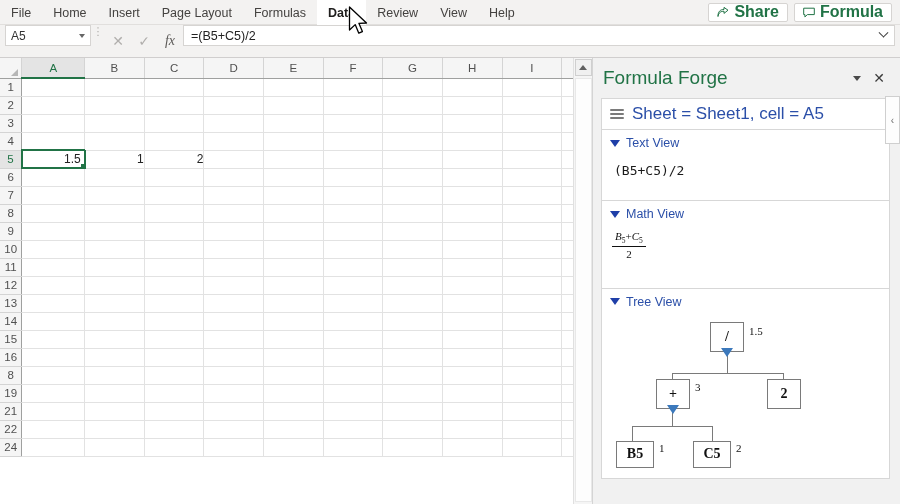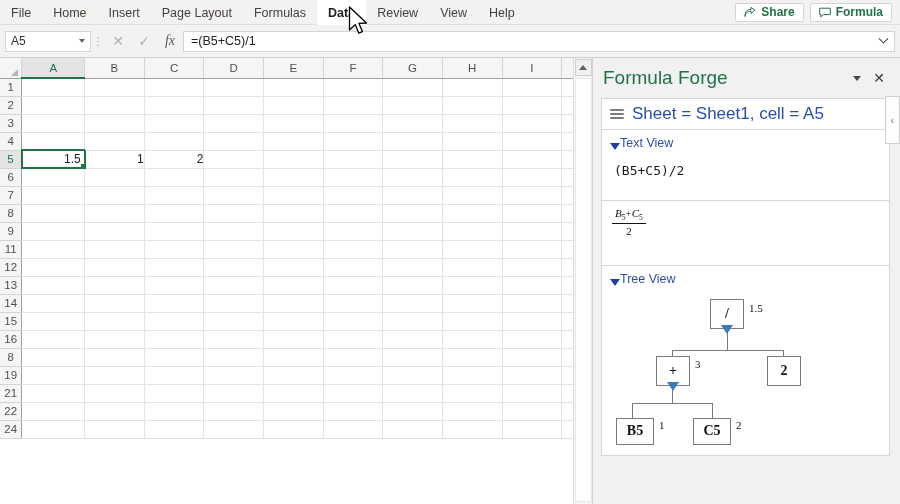--- a/index.html
+++ b/index.html
@@ -25,28 +25,28 @@
   }
   .tab.active {
     background: #ffffff; color: #201f1e; font-weight: bold;
   }
   .ribbon-right { margin-left: auto; display: flex; align-items: center; gap: 6px; padding-right: 8px; }
   .rbtn {
     display: flex; align-items: center; gap: 5px;
     height: 19px; padding: 0 8px;
     border: 1px solid #d6d4d2; border-radius: 2px;
     background: #ffffff; color: #217346;
-    font-size: 12px; font-weight: bold; white-space: nowrap;
+    font-size: 16px; font-weight: bold; white-space: nowrap;
   }
   .rbtn svg { display: block; }
 
   
   .fbar {
     position: absolute; left: 0; top: 25px; width: 900px; height: 33px;
-    background: #f3f2f1; display: flex; align-items: center;
+    background: #f3f2f1; display: flex; 
     border-bottom: 1px solid #d0cece;
   }
   .namebox {
     margin-left: 5px; width: 86px; height: 21px;
     background: #fff; border: 1px solid #d6d4d2;
     display: flex; align-items: center; padding: 0 5px;
     font-size: 12px; color: #333;
   }
   .namebox .nb-val { flex: 1; }
   .caret-dn { width: 0; height: 0; border-left: 3.5px solid transparent;
@@ -157,21 +157,21 @@
     background: #ffffff; border: 1px solid #d7d7d7;
     margin-bottom: 0; padding: 5px 8px;
   }
 
   .ctx-row { display: flex; align-items: center; gap: 8px; height: 20px; }
   .burger { display: flex; flex-direction: column; justify-content: center; gap: 2.5px; width: 14px; }
   .burger i { display: block; height: 1.7px; background: #7b7b7b; border-radius: 1px; }
   .ctx-text { font-size: 17px; color: #2b4fa8; }
 
   .sec { background: #fff; border: 1px solid #d7d7d7; border-top: none; }
-  .sec-head { display: flex; align-items: flex-end; gap: 0; padding: 6px 8px 3px; }
+  .sec-head { display: flex; align-items: center; gap: 6px; padding: 6px 8px 3px; }
   .tri-dn { width: 0; height: 0; border-left: 5px solid transparent; border-right: 5px solid transparent; border-top: 7px solid #1f3fa8; }
   .sec-title { font-size: 12.5px; color: #2b4fa8; }
   .sec-body { padding: 6px 10px 10px; }
 
   .text-formula {
     font-family: "DejaVu Sans Mono", monospace; font-size: 13px; color: #1a1a1a;
     padding: 4px 2px 12px;
   }
 
   
@@ -272,21 +272,21 @@
       <span class="nb-val">A5</span>
       <span class="caret-dn"></span>
     </div>
     <div class="dots">⋮</div>
     <div class="fb-icons">
       <div class="fb-ic">✕</div>
       <div class="fb-ic">✓</div>
       <div class="fb-ic fx">fx</div>
     </div>
     <div class="finput">
-      <span>=(B5+C5)/1</span>
+      <span>=(B5+C5)/2</span>
     </div>
     <div class="fb-exp">
       <span class="chev-dn"></span>
     </div>
   </div>
 
   <div class="gridwrap">
     <table class="grid">
       <thead>
         <tr>
@@ -415,20 +415,33 @@
             <td class="cell" style="width: 60px;"></td>
             <td class="cell" style="width: 60px;"></td>
             <td class="cell" style="width: 60px;"></td>
             <td class="cell" style="width: 60px;"></td>
             <td class="cell" style="width: 60px;"></td>
             <td class="cell" style="width: 60px;"></td>
             <td class="cell" style="width: 60px;"></td>
             <td class="cell" style="width: 30px;"></td>
           </tr>
           <tr>
+            <td class="rowhead">10</td>
+            <td class="cell" style="width: 63px;"></td>
+            <td class="cell" style="width: 60px;"></td>
+            <td class="cell" style="width: 60px;"></td>
+            <td class="cell" style="width: 60px;"></td>
+            <td class="cell" style="width: 60px;"></td>
+            <td class="cell" style="width: 60px;"></td>
+            <td class="cell" style="width: 60px;"></td>
+            <td class="cell" style="width: 60px;"></td>
+            <td class="cell" style="width: 60px;"></td>
+            <td class="cell" style="width: 30px;"></td>
+          </tr>
+          <tr>
             <td class="rowhead">11</td>
             <td class="cell" style="width: 63px;"></td>
             <td class="cell" style="width: 60px;"></td>
             <td class="cell" style="width: 60px;"></td>
             <td class="cell" style="width: 60px;"></td>
             <td class="cell" style="width: 60px;"></td>
             <td class="cell" style="width: 60px;"></td>
             <td class="cell" style="width: 60px;"></td>
             <td class="cell" style="width: 60px;"></td>
             <td class="cell" style="width: 60px;"></td>
@@ -604,20 +617,24 @@
         <div class="sec-head">
           <span class="tri-dn"></span>
           <span class="sec-title">Text View</span>
         </div>
         <div class="sec-body">
           <div class="text-formula">(B5+C5)/2</div>
         </div>
       </div>
 
       <div class="sec">
+        <div class="sec-head">
+          <span class="tri-dn"></span>
+          <span class="sec-title">Math View</span>
+        </div>
         <div class="sec-body" style="padding-bottom:26px">
           <span class="frac">
             <span class="num"><i>B</i><sub>5</sub><span>+</span><i>C</i><sub>5</sub></span>
             <span class="den">2</span>
           </span>
         </div>
       </div>
 
       <div class="sec">
         <div class="sec-head">

